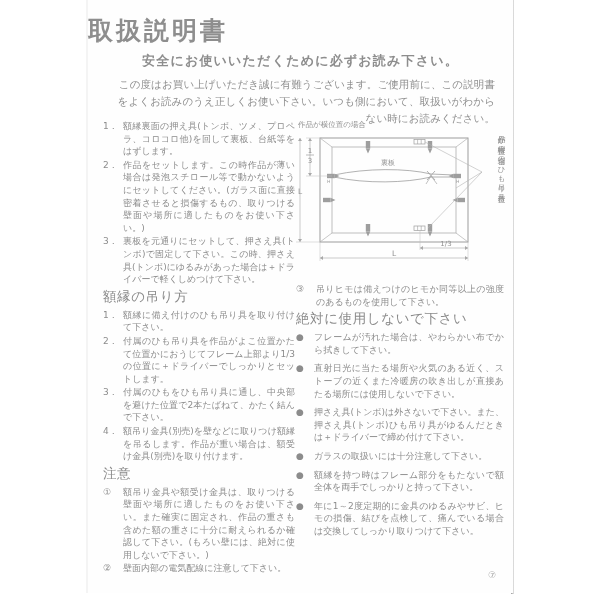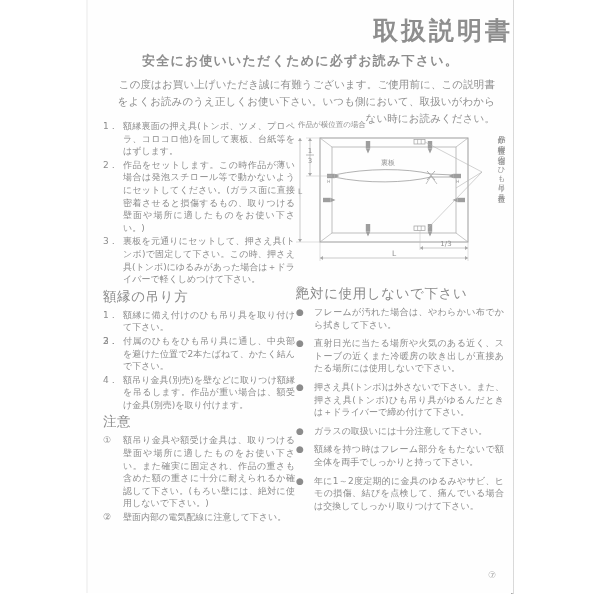--- a/index.html
+++ b/index.html
@@ -61,21 +61,21 @@
     width: 425px;
     height: 593px;
   }
 
   
   .doc-title {
     position: absolute;
     left: 0;
     top: 14px;
     width: 425px;
-    text-align: right;
+    text-align: left;
     font-size: 25px;
     font-weight: bold;
     letter-spacing: 3px;
     color: #8e8e8e;
   }
   .doc-subtitle {
     position: absolute;
     left: 0;
     top: 52px;
     width: 425px;
@@ -218,20 +218,21 @@
         </ol>
 
         <h2 class="sec-head tight">額縁の吊り方</h2>
         <ol class="list">
           <li class="item">
             <span class="marker">1．</span>
             <span>額縁に備え付けのひも吊り具を取り付けて下さい。</span>
           </li>
           <li class="item">
             <span class="marker">2．</span>
+            <span>付属のひも吊り具を作品がよこ位置かたて位置かにおうじてフレーム上部より1/3の位置に＋ドライバーでしっかりとセットします。</span>
           </li>
           <li class="item">
             <span class="marker">3．</span>
             <span>付属のひもをひも吊り具に通し、中央部を避けた位置で2本たばねて、かたく結んで下さい。</span>
           </li>
           <li class="item">
             <span class="marker">4．</span>
             <span>額吊り金具(別売)を壁などに取りつけ額縁を吊るします。作品が重い場合は、額受け金具(別売)を取り付けます。</span>
           </li>
         </ol>
@@ -353,20 +354,21 @@
             <path d="M 127 118 L 127 122 L 124 120 Z" fill="#a8a8a8"></path>
             <path d="M 169 118 L 169 122 L 172 120 Z" fill="#a8a8a8"></path>
             <text x="150" y="118" font-size="7" fill="#8f8f8f" text-anchor="middle" font-family="'DejaVu Sans','Liberation Sans',sans-serif">1/3</text>
             <line x1="124" y1="103" x2="124" y2="122" stroke="#bdbdbd" stroke-width="0.5"></line>
           </svg>
         </div>
 
         <ol class="list">
           <li class="item">
             <span class="marker">③</span>
+            <span>吊りヒモは備えつけのヒモか同等以上の強度のあるものを使用して下さい。</span>
           </li>
         </ol>
 
         <h2 class="sec-head tight">絶対に使用しないで下さい</h2>
         <ul class="list">
           <li class="item bullet">
             <span class="marker">●</span>
             <span>フレームが汚れた場合は、やわらかい布でから拭きして下さい。</span>
           </li>
           <li class="item bullet">

